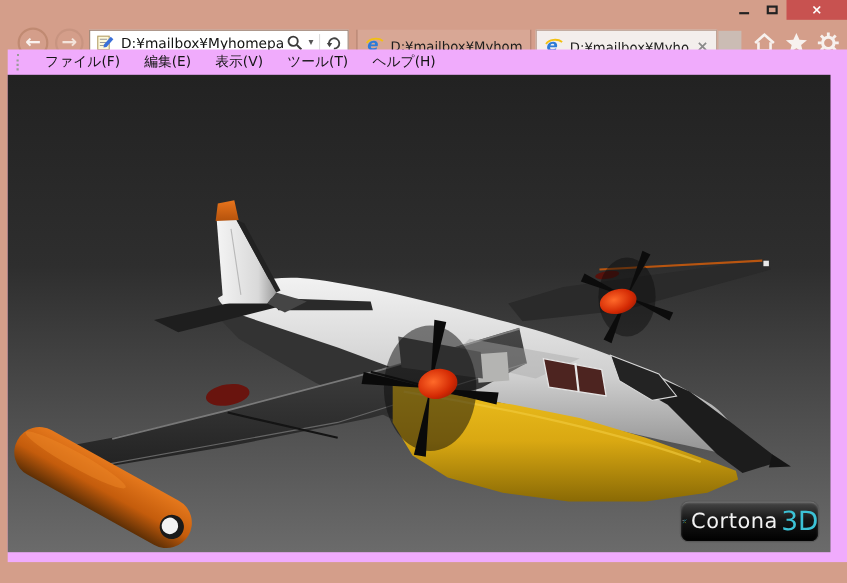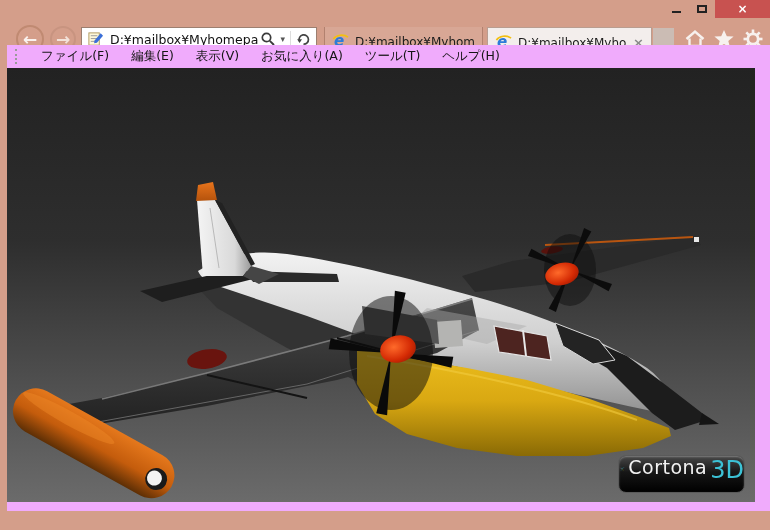--- a/index.html
+++ b/index.html
@@ -44,21 +44,21 @@
   .grip{ width:3px; height:15px; border-left:2px dotted #9a9a9a; margin-right:12px; }
   .menu-item{ font-size:12.5px; color:#151515; padding:0 11px; white-space:nowrap; }
 
   .viewport{ position:absolute; left:0; top:23px; width:748px; height:434px;
              background:linear-gradient(#222222,#2e2e2e 40%,#6b6b6b); overflow:hidden; }
   .viewport svg.scene{ position:absolute; left:0; top:0; }
 
   
   .logo{ position:absolute; right:10px; bottom:9px; width:127px; height:38px; border-radius:8px;
          background:linear-gradient(#484848,#161616 45%,#000); border:1px solid #5a5a5a;
-         box-shadow:inset 0 1px 2px rgba(255,255,255,.3); display:flex; align-items:flex-start; justify-content:center; gap:3px;margin-top:20px; }
+         box-shadow:inset 0 1px 2px rgba(255,255,255,.3); display:flex; align-items:center; justify-content:center; gap:3px;margin-top:20px; }
   .logo-main{ color:#f2f2f2; font-size:19px; letter-spacing:.5px; }
   .logo-accent{ color:#3cc2d6; font-size:24px; }
 </style>
 </head>
 <body>
 
 <div class="window">
 
   <div class="win-controls">
     <div class="wc-btn wc-min">
@@ -155,21 +155,20 @@
         </svg>
     </span>
   </div>
 
   <div class="frame">
     <div class="menubar">
       <span class="grip"></span>
       <span class="menu-item">ファイル(F)</span>
       <span class="menu-item">編集(E)</span>
       <span class="menu-item">表示(V)</span>
-      <span class="menu-item">お気に入り(A)</span>
       <span class="menu-item">ツール(T)</span>
       <span class="menu-item">ヘルプ(H)</span>
     </div>
 
     <div class="viewport">
       <svg class="scene" width="748" height="434" viewBox="0 0 748 434">
         <defs>
           <linearGradient id="gFus" x1="0" y1="0" x2="0" y2="1">
             <stop offset="0" stop-color="#f2f2f2"></stop>
               <stop offset=".55" stop-color="#cfcfcf"></stop>

